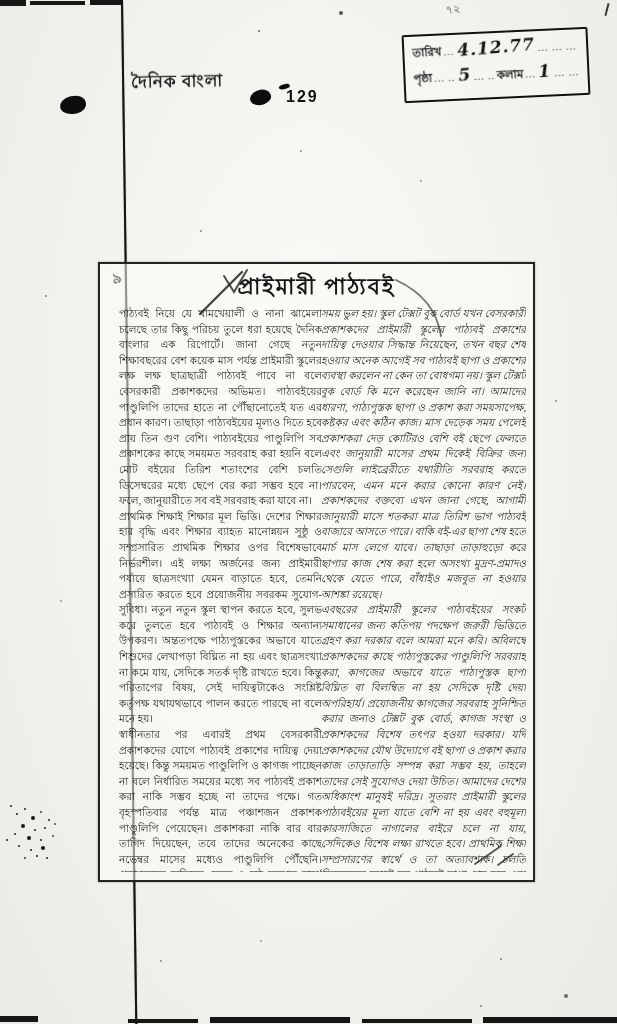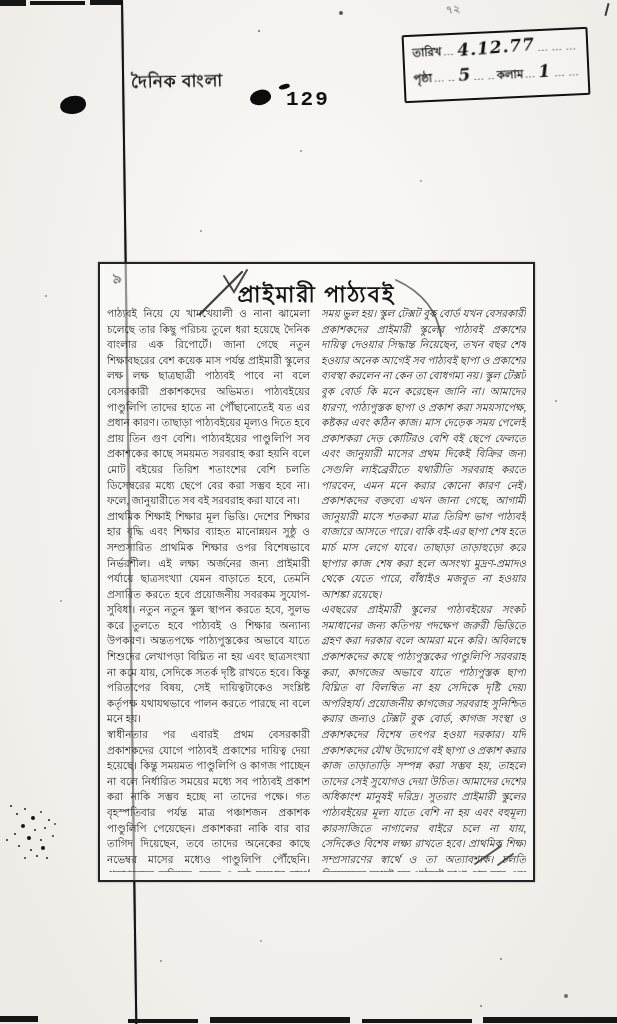--- a/index.html
+++ b/index.html
@@ -28,21 +28,21 @@
     position:absolute;left:131px;top:68px;
     font-size:17px;font-weight:bold;color:#1d1d1d;
     letter-spacing:1px;filter:blur(.3px);
     transform:rotate(-1deg);
   }
   .blob{position:absolute;background:#0c0c0c;border-radius:55% 60% 50% 65%;}
   .blob-1{left:60px;top:96px;width:26px;height:18px;transform:rotate(-14deg);}
   .blob-2{left:250px;top:90px;width:21px;height:15px;transform:rotate(-20deg);box-shadow:26px -2px 0 -5px #0c0c0c;}
   .stamp-number{
     position:absolute;left:286px;top:88px;
-    font-family:Liberation Mono, monospace;font-weight:700;font-size:21px;
+    font-family:Liberation Sans, sans-serif;font-weight:700;font-size:16px;
     color:#101010;letter-spacing:2px;filter:blur(.4px);
   }
   .corner-scribble{
     position:absolute;left:446px;top:1px;font-size:11px;color:#4a4a4a;
     transform:rotate(-8deg);filter:blur(.4px);
   }
   .edge-tick{position:absolute;left:606px;top:3px;width:2px;height:13px;background:#3a3a3a;transform:rotate(14deg);}
   
   .stamp-box{
     position:absolute;left:403px;top:31px;width:168px;height:58px;
@@ -60,35 +60,35 @@
     font-size:17px;letter-spacing:1px;transform:rotate(-2deg);margin:0 1px;
   }
   
   .clipping{
     position:absolute;left:98px;top:262px;width:433px;height:616px;
     border:2.4px solid #242424;
     background:rgba(252,251,247,.55);
     box-shadow:0 0 2px rgba(0,0,0,.35);
   }
   .headline{
-    position:absolute;left:0;right:0;top:1px;margin:12px;
+    position:absolute;left:0;right:0;top:1px;margin:4px;
     text-align:center;font-size:22px;font-weight:bold;color:#151515;
     letter-spacing:2px;filter:blur(.3px);
   }
   .headline-corner-mark{
     position:absolute;left:12px;top:2px;font-size:15px;color:#333;
     transform:rotate(-12deg);filter:blur(.3px);
   }
   .marks{position:absolute;inset:0;width:100%;height:100%;pointer-events:none;}
   .col{
     position:absolute;top:42px;width:203px;height:566px;
     font-size:10.4px;line-height:15.6px;text-align:justify;
     color:#1e1e1e;filter:blur(.25px);overflow:hidden;
   }
-  .col-1{left:7px;}
+  .col-1{left:19px;}
   .col-2{left:221px;width:205px;font-style:italic;}
   .col p{margin:0;padding:0;}
   
   .speckles{
     position:absolute;left:10px;top:805px;width:2px;height:2px;background:#222;border-radius:50%;
     box-shadow:6px 8px 0 #1a1a1a,14px 3px 0 #222,22px 12px 0 1px #111,30px 6px 0 #333,
       38px 14px 0 #1a1a1a,12px 20px 0 1px #161616,24px 24px 0 #222,34px 22px 0 #2a2a2a,
       4px 28px 0 #222,18px 32px 0 1px #111,30px 34px 0 #1d1d1d,42px 30px 0 #333,
       8px 40px 0 #222,20px 44px 0 #161616,32px 42px 0 1px #111,-4px 34px 0 #222,
       44px 18px 0 #444,26px 50px 0 #1a1a1a,14px 52px 0 #333,36px 52px 0 #222;

